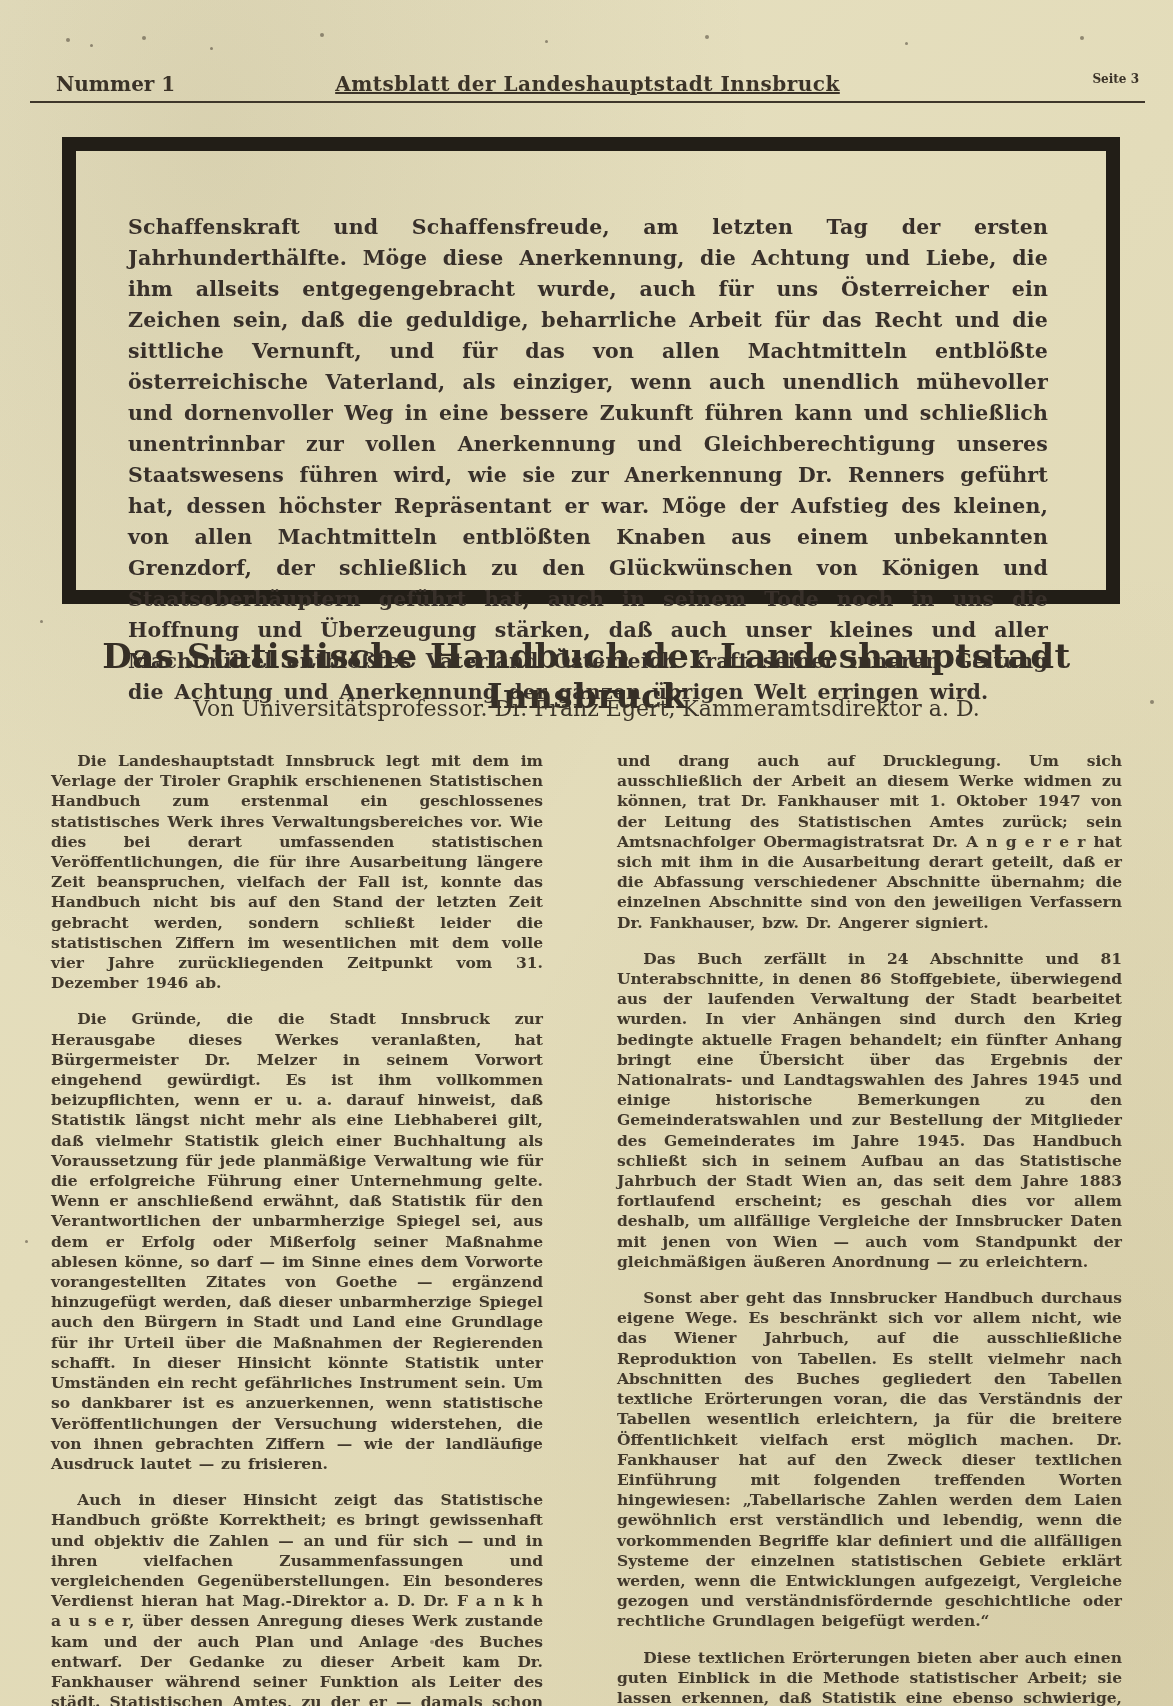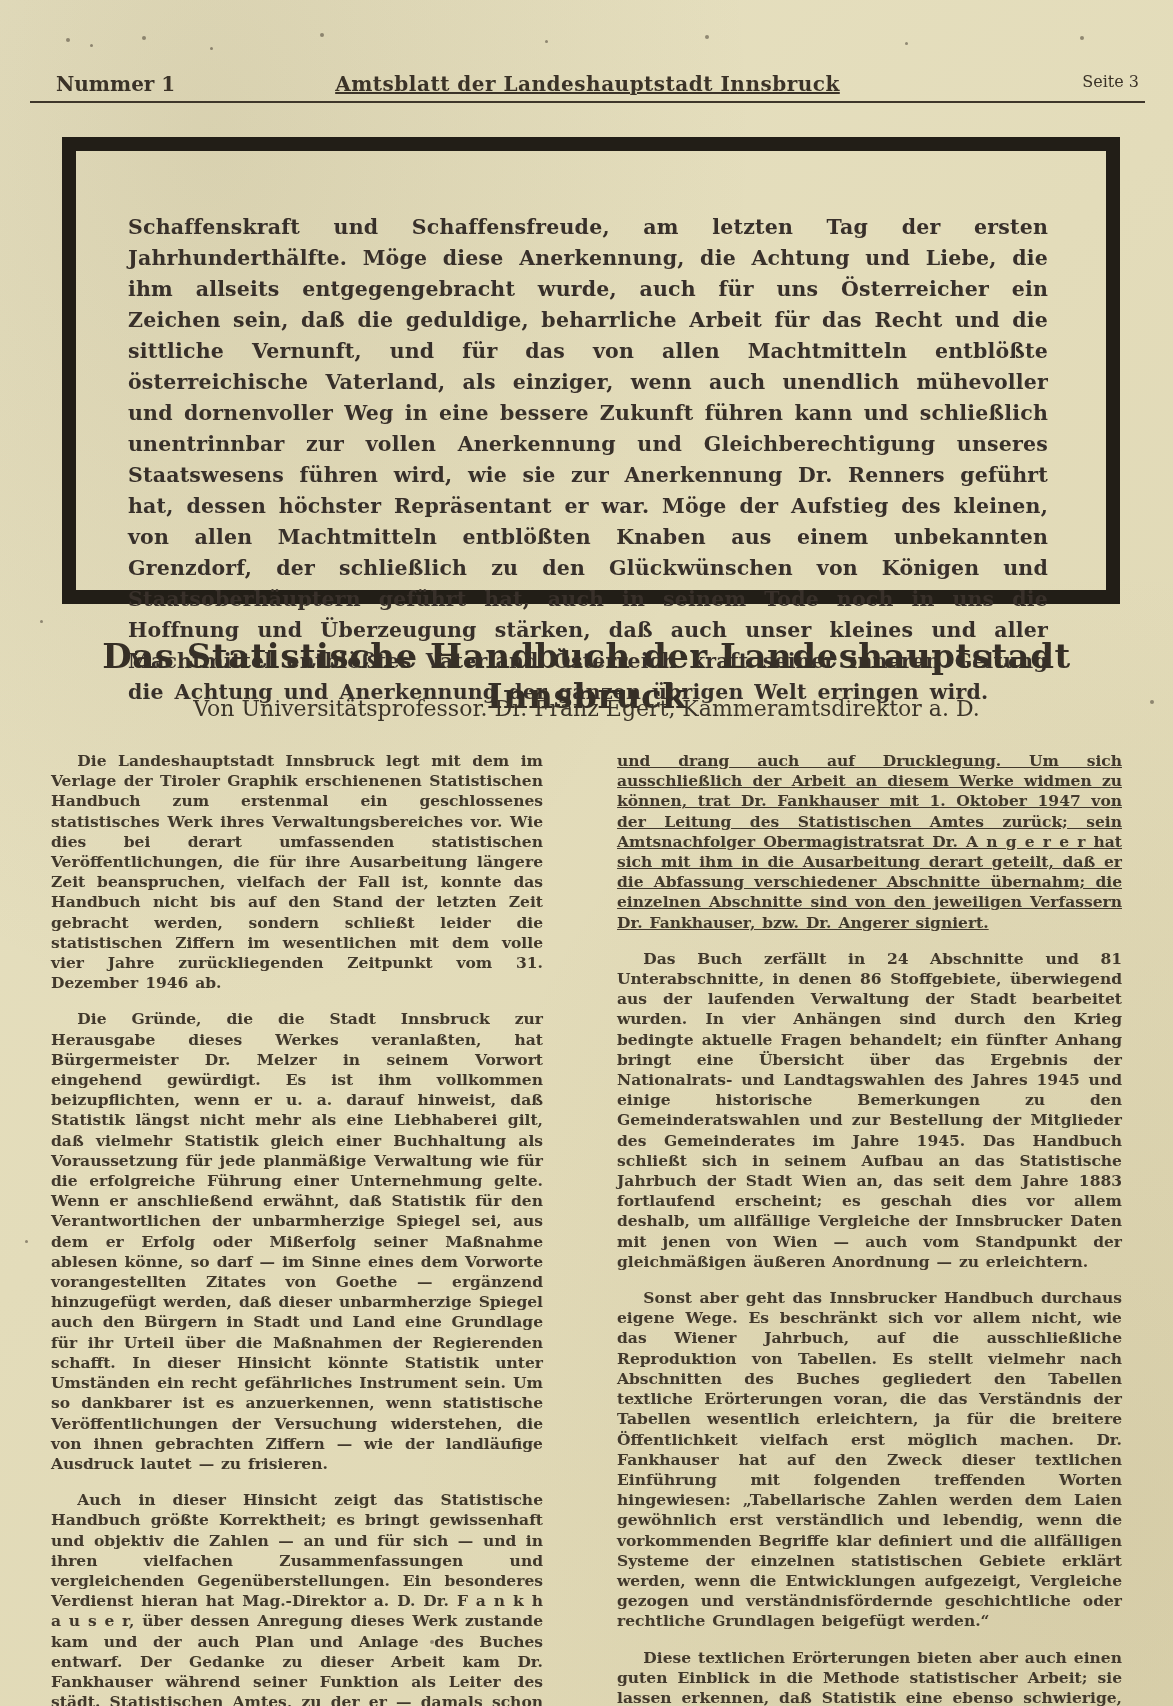--- a/index.html
+++ b/index.html
@@ -14,21 +14,21 @@
     overflow:hidden;
     font-family:"DejaVu Serif","Liberation Serif",serif;
     color:#3b3328;
   }
   
   .speck{position:absolute;width:4px;height:4px;border-radius:50%;background:#4a4234;opacity:.55;}
   
   .masthead{position:absolute;top:68px;left:32px;right:30px;height:36px;}
   .masthead .issue{position:absolute;left:24px;top:4px;font-size:20px;font-weight:bold;}
   .masthead .title{position:absolute;left:0;right:0;top:4px;text-align:center;font-size:20px;font-weight:bold;letter-spacing:.5px;text-decoration:underline;}
-  .masthead .pageno{position:absolute;right:4px;top:4px;font-size:16px;font-weight:normal;}
+  .masthead .pageno{position:absolute;right:4px;top:4px;font-size:12px;font-weight:bold;}
   .head-rule{position:absolute;top:101px;left:30px;right:28px;height:0;border-top:2.5px solid #3e362a;}
   
   .quote-box{
     position:absolute;left:62px;top:137px;width:1058px;height:467px;
     box-sizing:border-box;
     border:14px solid #221e17;
     background:transparent;
   }
   .quote-box .inner{
     position:absolute;left:52px;right:58px;top:40px;bottom:30px;
@@ -48,21 +48,21 @@
   }
   
   .col{
     position:absolute;top:735px;width:524px;height:880px;
     font-size:15.5px;line-height:20.2px;font-weight:bold;
     text-align:justify;word-spacing:1.5px;color:#42392c;
   }
   .col-left{left:35px;}
   .col-right{left:601px;width:537px;}
   .col p{margin:16px;text-indent:1.7em;}
-  .col p.no-indent{text-indent:0;text-decoration:underline;}
+  .col p.no-indent{text-indent:0;}
   .quote-box, .head-rule{pointer-events:none;padding-left:24px;}
 </style>
 </head>
 <body>
 
 <div class="page">
 
   <div>
     <div class="speck" style="left:66px;top:38px;"></div>
     <div class="speck" style="left:90px;top:44px;width:3px;height:3px;"></div>

